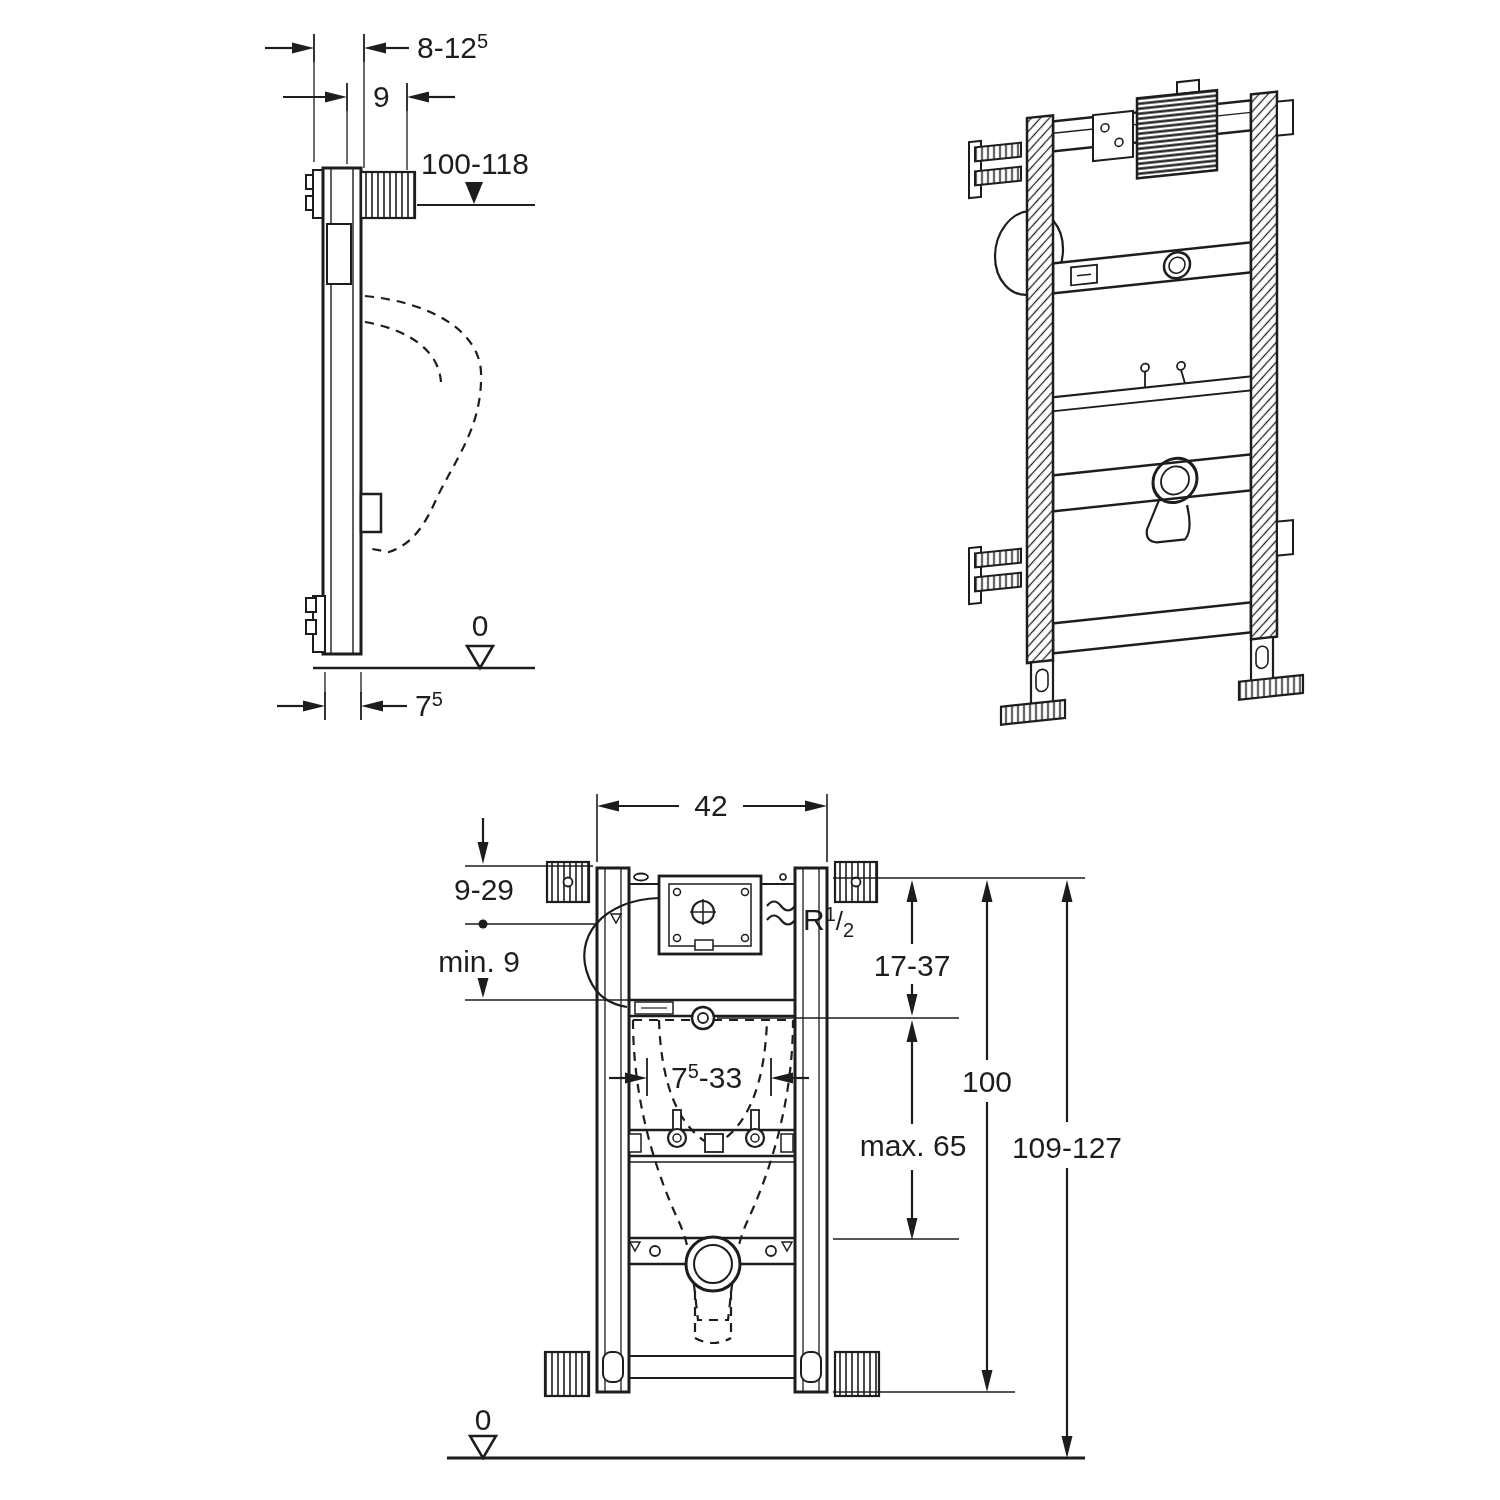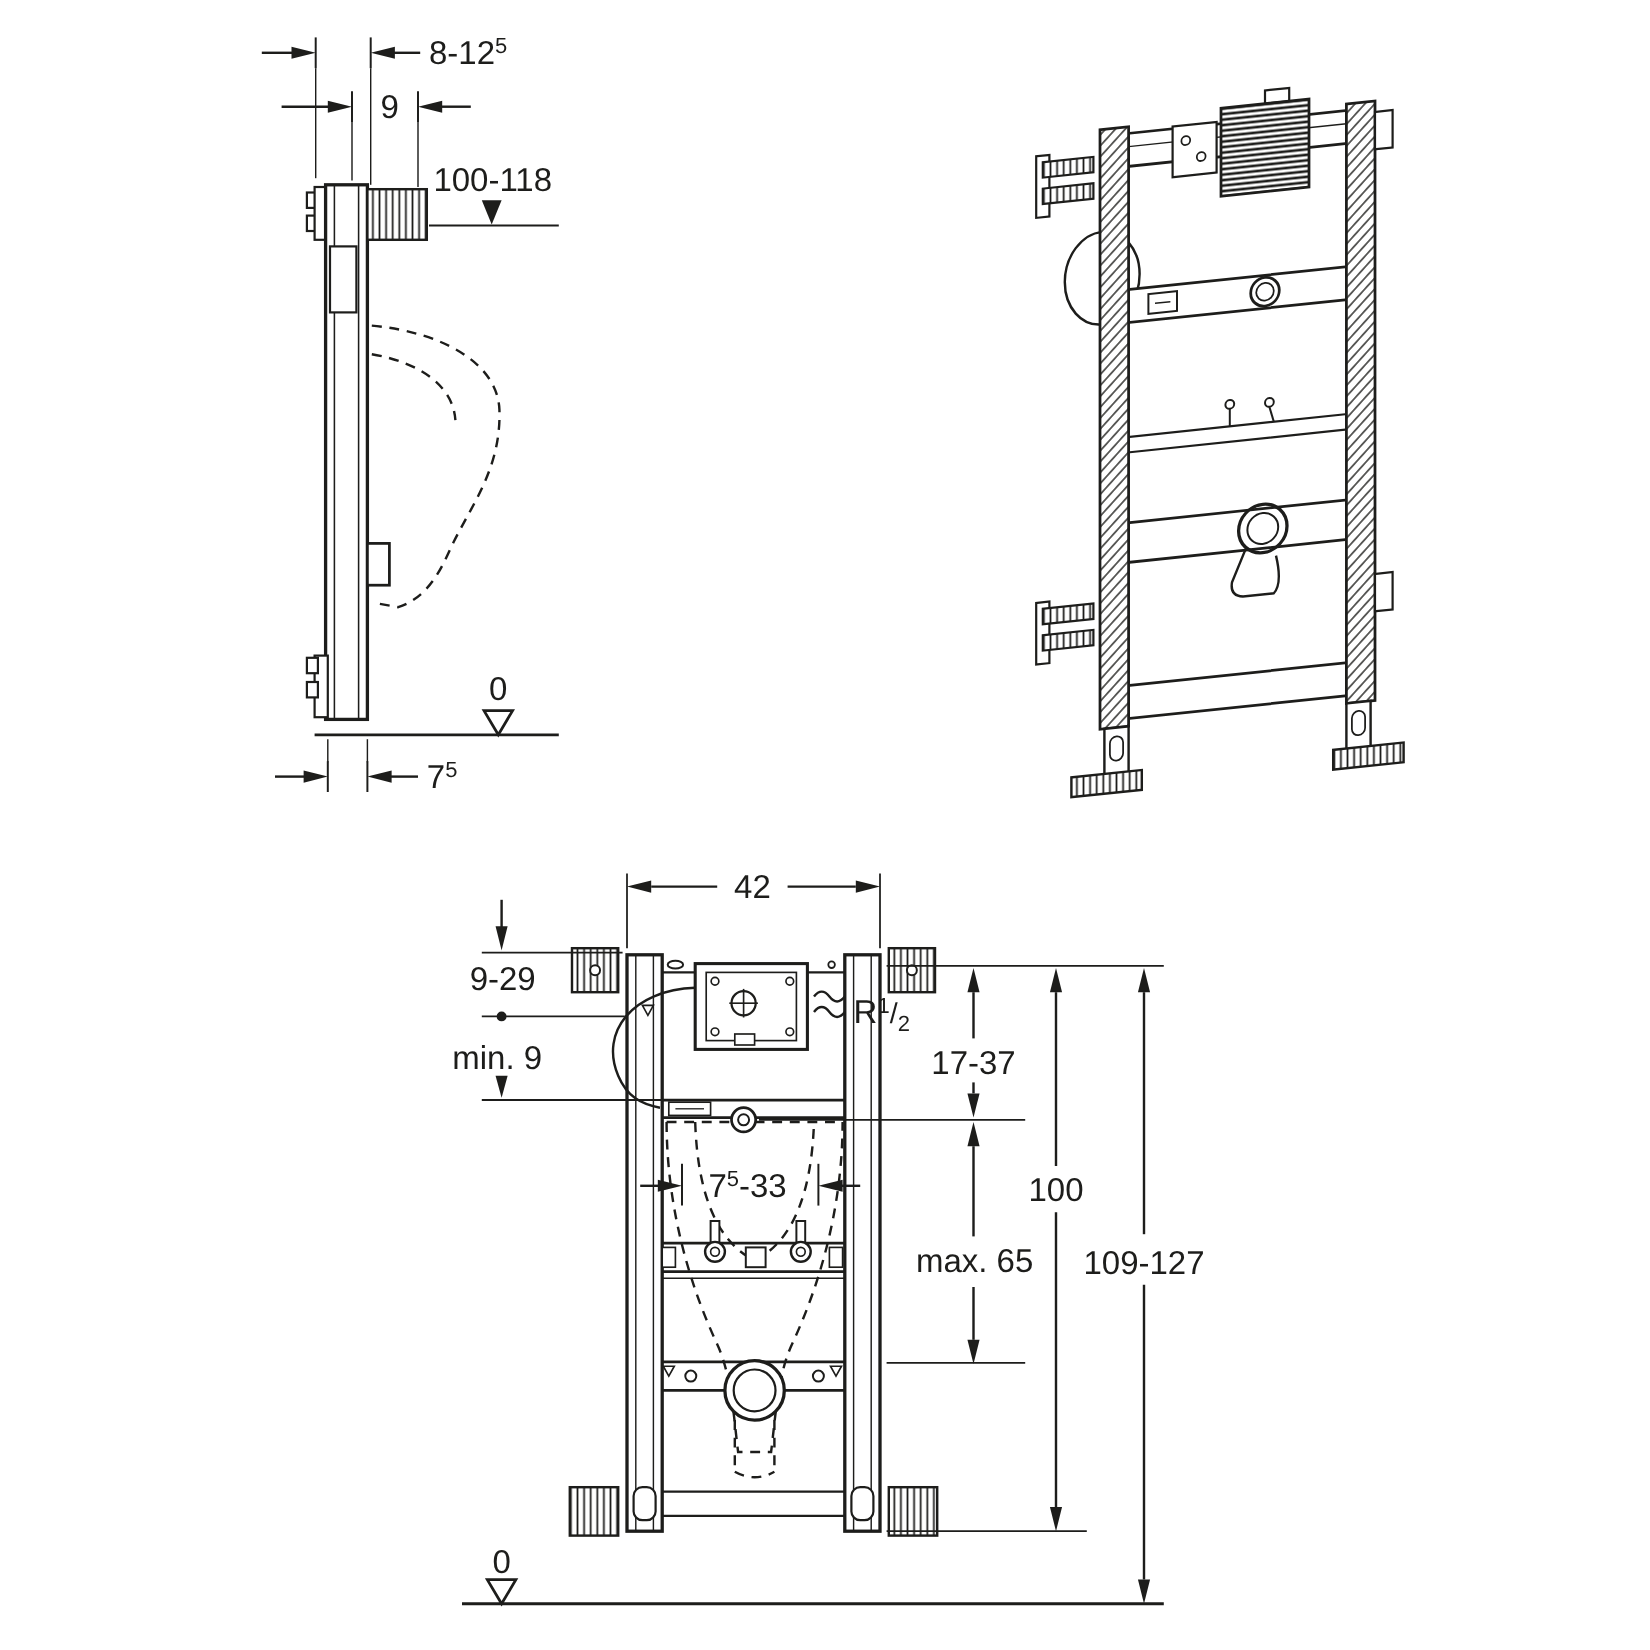--- a/index.html
+++ b/index.html
@@ -1,16 +1,16 @@
 <!DOCTYPE html>
 <html><head>
 <meta charset="utf-8">
 <style>
   html,body{margin:0;padding:0;background:#ffffff;}
-  #canvas{position:relative;width:1280px;height:1500px;background:#ffffff;overflow:hidden;}
+  #canvas{position:relative;width:1280px;height:1500px;background:#ffffff;overflow:hidden;margin-left:27px;}
   svg{display:block;}
   .t{font-family:"Liberation Sans","DejaVu Sans",sans-serif;font-size:30px;fill:#1d1d1b;}
 </style>
 </head>
 <body>
 
 <div id="canvas">
 <svg width="1500" height="1500" viewBox="0 0 1500 1500">
   <defs>
     <pattern id="hv" width="6" height="6" patternUnits="userSpaceOnUse">

